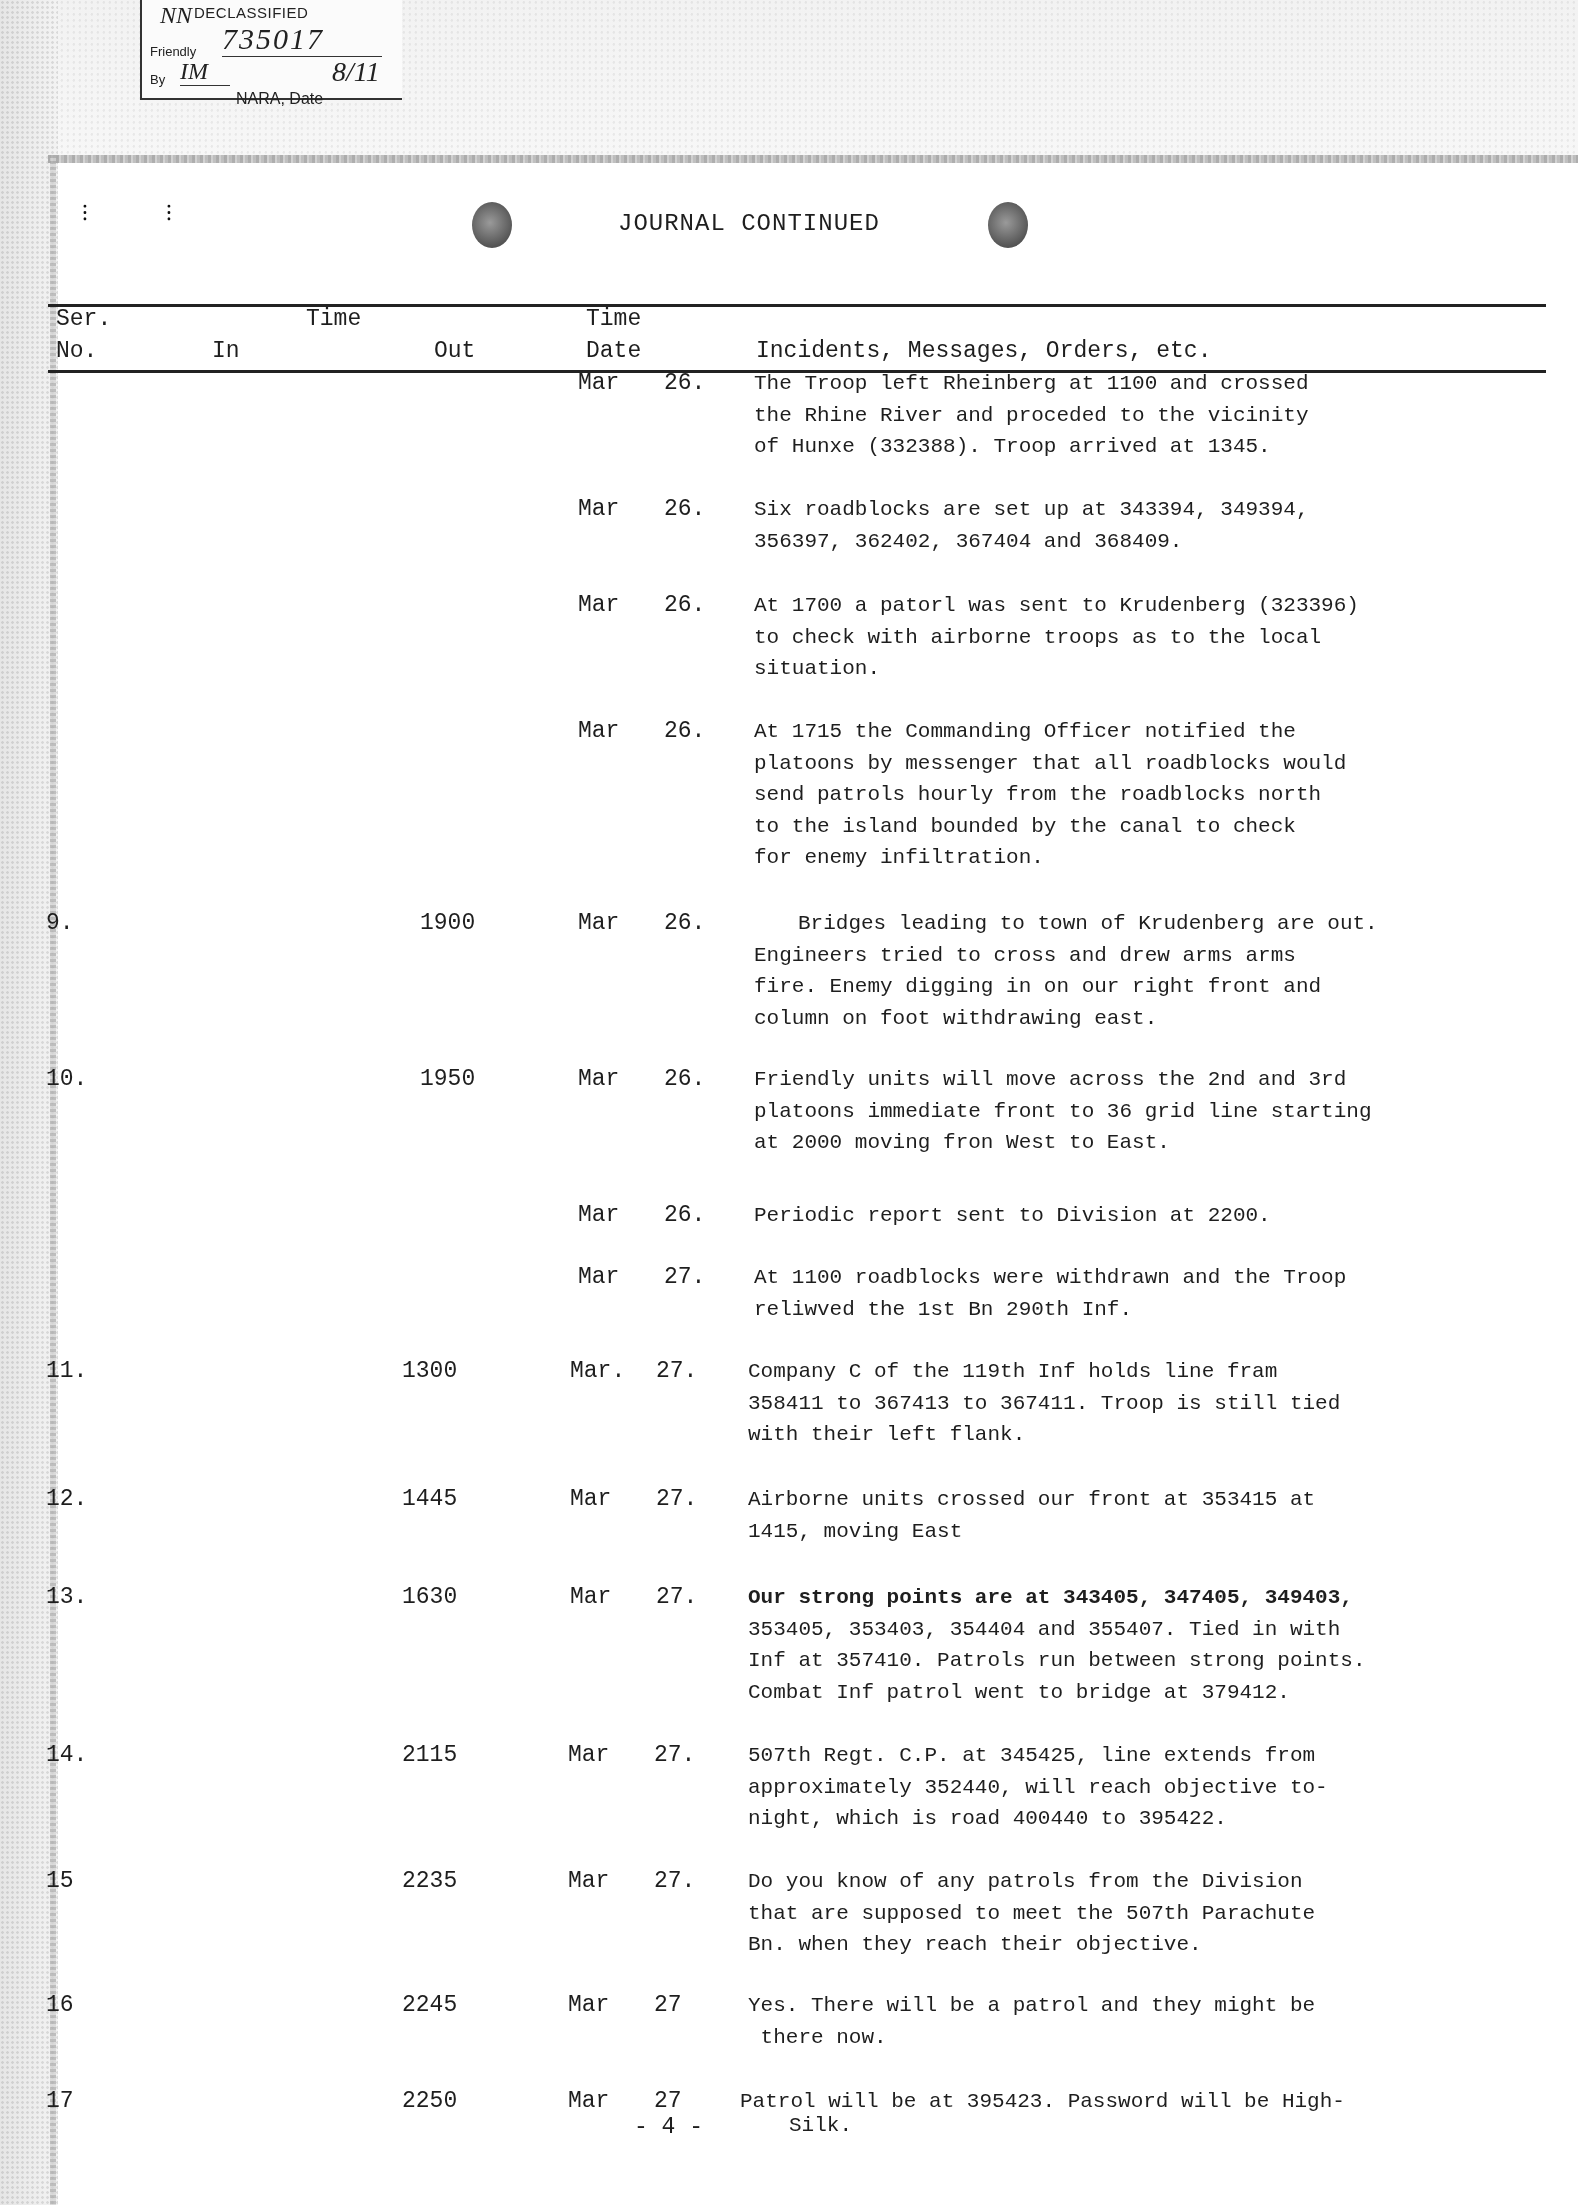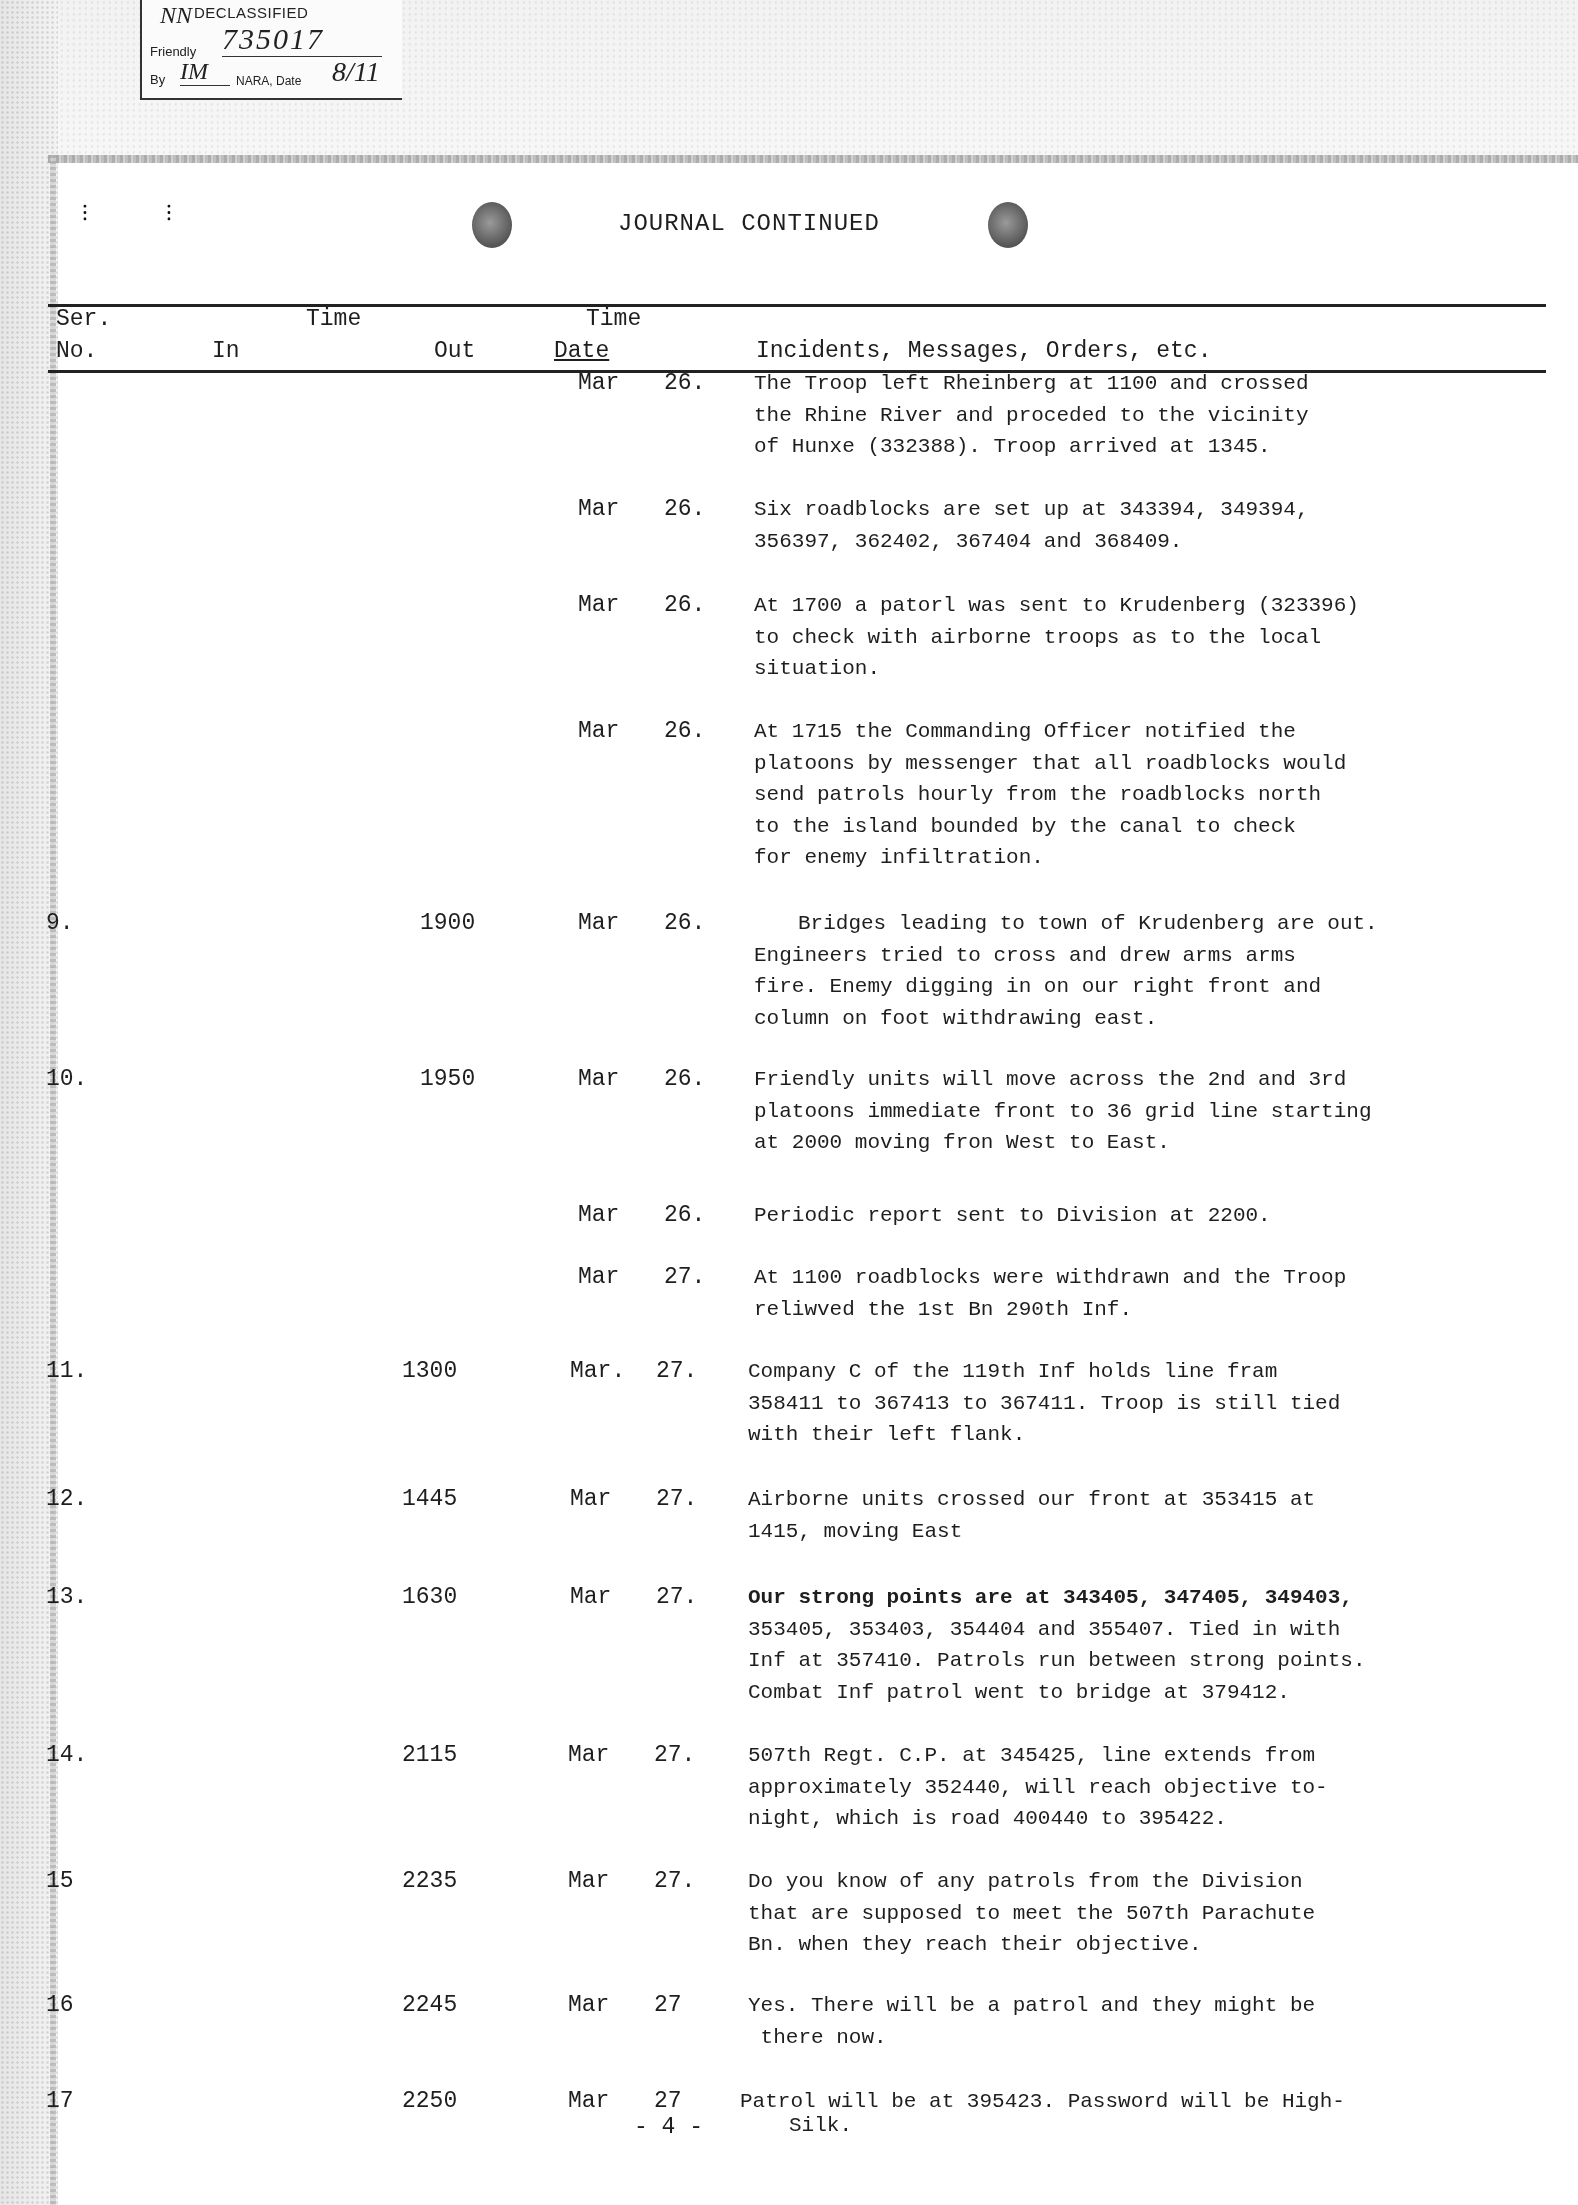--- a/index.html
+++ b/index.html
@@ -45,21 +45,21 @@
     background: #fbfbfb;
     font-family: "Liberation Sans", sans-serif;
     color: #222;
   }
   .stamp .nn { position: absolute; left: 18px; top: 2px; font-size: 24px; font-style: italic; font-family: "Liberation Serif", serif; }
   .stamp .declass { position: absolute; left: 52px; top: 4px; font-size: 15px; letter-spacing: 0.5px; }
   .stamp .auth-label { position: absolute; left: 8px; top: 44px; font-size: 13px; }
   .stamp .auth-val { position: absolute; left: 80px; top: 22px; font-size: 30px; font-style: italic; font-family: "Liberation Serif", serif; letter-spacing: 2px; border-bottom: 1.5px solid #333; width: 160px; }
   .stamp .by-label { position: absolute; left: 8px; top: 72px; font-size: 13px; }
   .stamp .by-val { position: absolute; left: 38px; top: 58px; font-size: 24px; font-style: italic; font-family: "Liberation Serif", serif; border-bottom: 1.5px solid #333; width: 50px; }
-  .stamp .nara { position: absolute; left: 94px; top: 74px; font-size: 12px; text-align: right; }
+  .stamp .nara { position: absolute; left: 94px; top: 90px; font-size: 16px; text-align: right; }
   .stamp .date-val { position: absolute; left: 190px; top: 56px; font-size: 28px; font-style: italic; font-family: "Liberation Serif", serif; }
 
   .punch { position: absolute; width: 40px; height: 46px; border-radius: 50%;
     background: radial-gradient(circle at 45% 45%, #9a9a9a, #555 70%, #444);
   }
   .margin-mark { position: absolute; font-size: 22px; color: #111; }
 
   .title {
     position: absolute; left: 618px; top: 210px; font-size: 24px; letter-spacing: 1px;
   }
@@ -99,21 +99,21 @@
 <div class="title">JOURNAL CONTINUED</div>
 
 <div class="rule" style="top:304px;"></div>
 
 <div class="hdr" style="left:56px; top:306px;">Ser.</div>
 <div class="hdr" style="left:56px; top:338px;">No.</div>
 <div class="hdr" style="left:306px; top:306px;">Time</div>
 <div class="hdr" style="left:212px; top:338px;">In</div>
 <div class="hdr" style="left:434px; top:338px;">Out</div>
 <div class="hdr" style="left:586px; top:306px;">Time</div>
-<div class="hdr" style="left:554px; top:338px;text-decoration:underline;">Date</div>
+<div class="hdr" style="left:586px; top:338px;">Date</div>
 <div class="hdr" style="left:756px; top:338px;">Incidents, Messages, Orders, etc.</div>
 
 <div class="rule" style="top:370px;"></div>
 
 <div id="entries">
     <div>
       <div class="cell" style="left: 46px; top: 368px;"></div>
       <div class="cell" style="left: 212px; top: 368px;"></div>
       <div class="cell" style="left: 420px; top: 368px;"></div>
       <div class="cell" style="left: 578px; top: 368px;">Mar</div>

